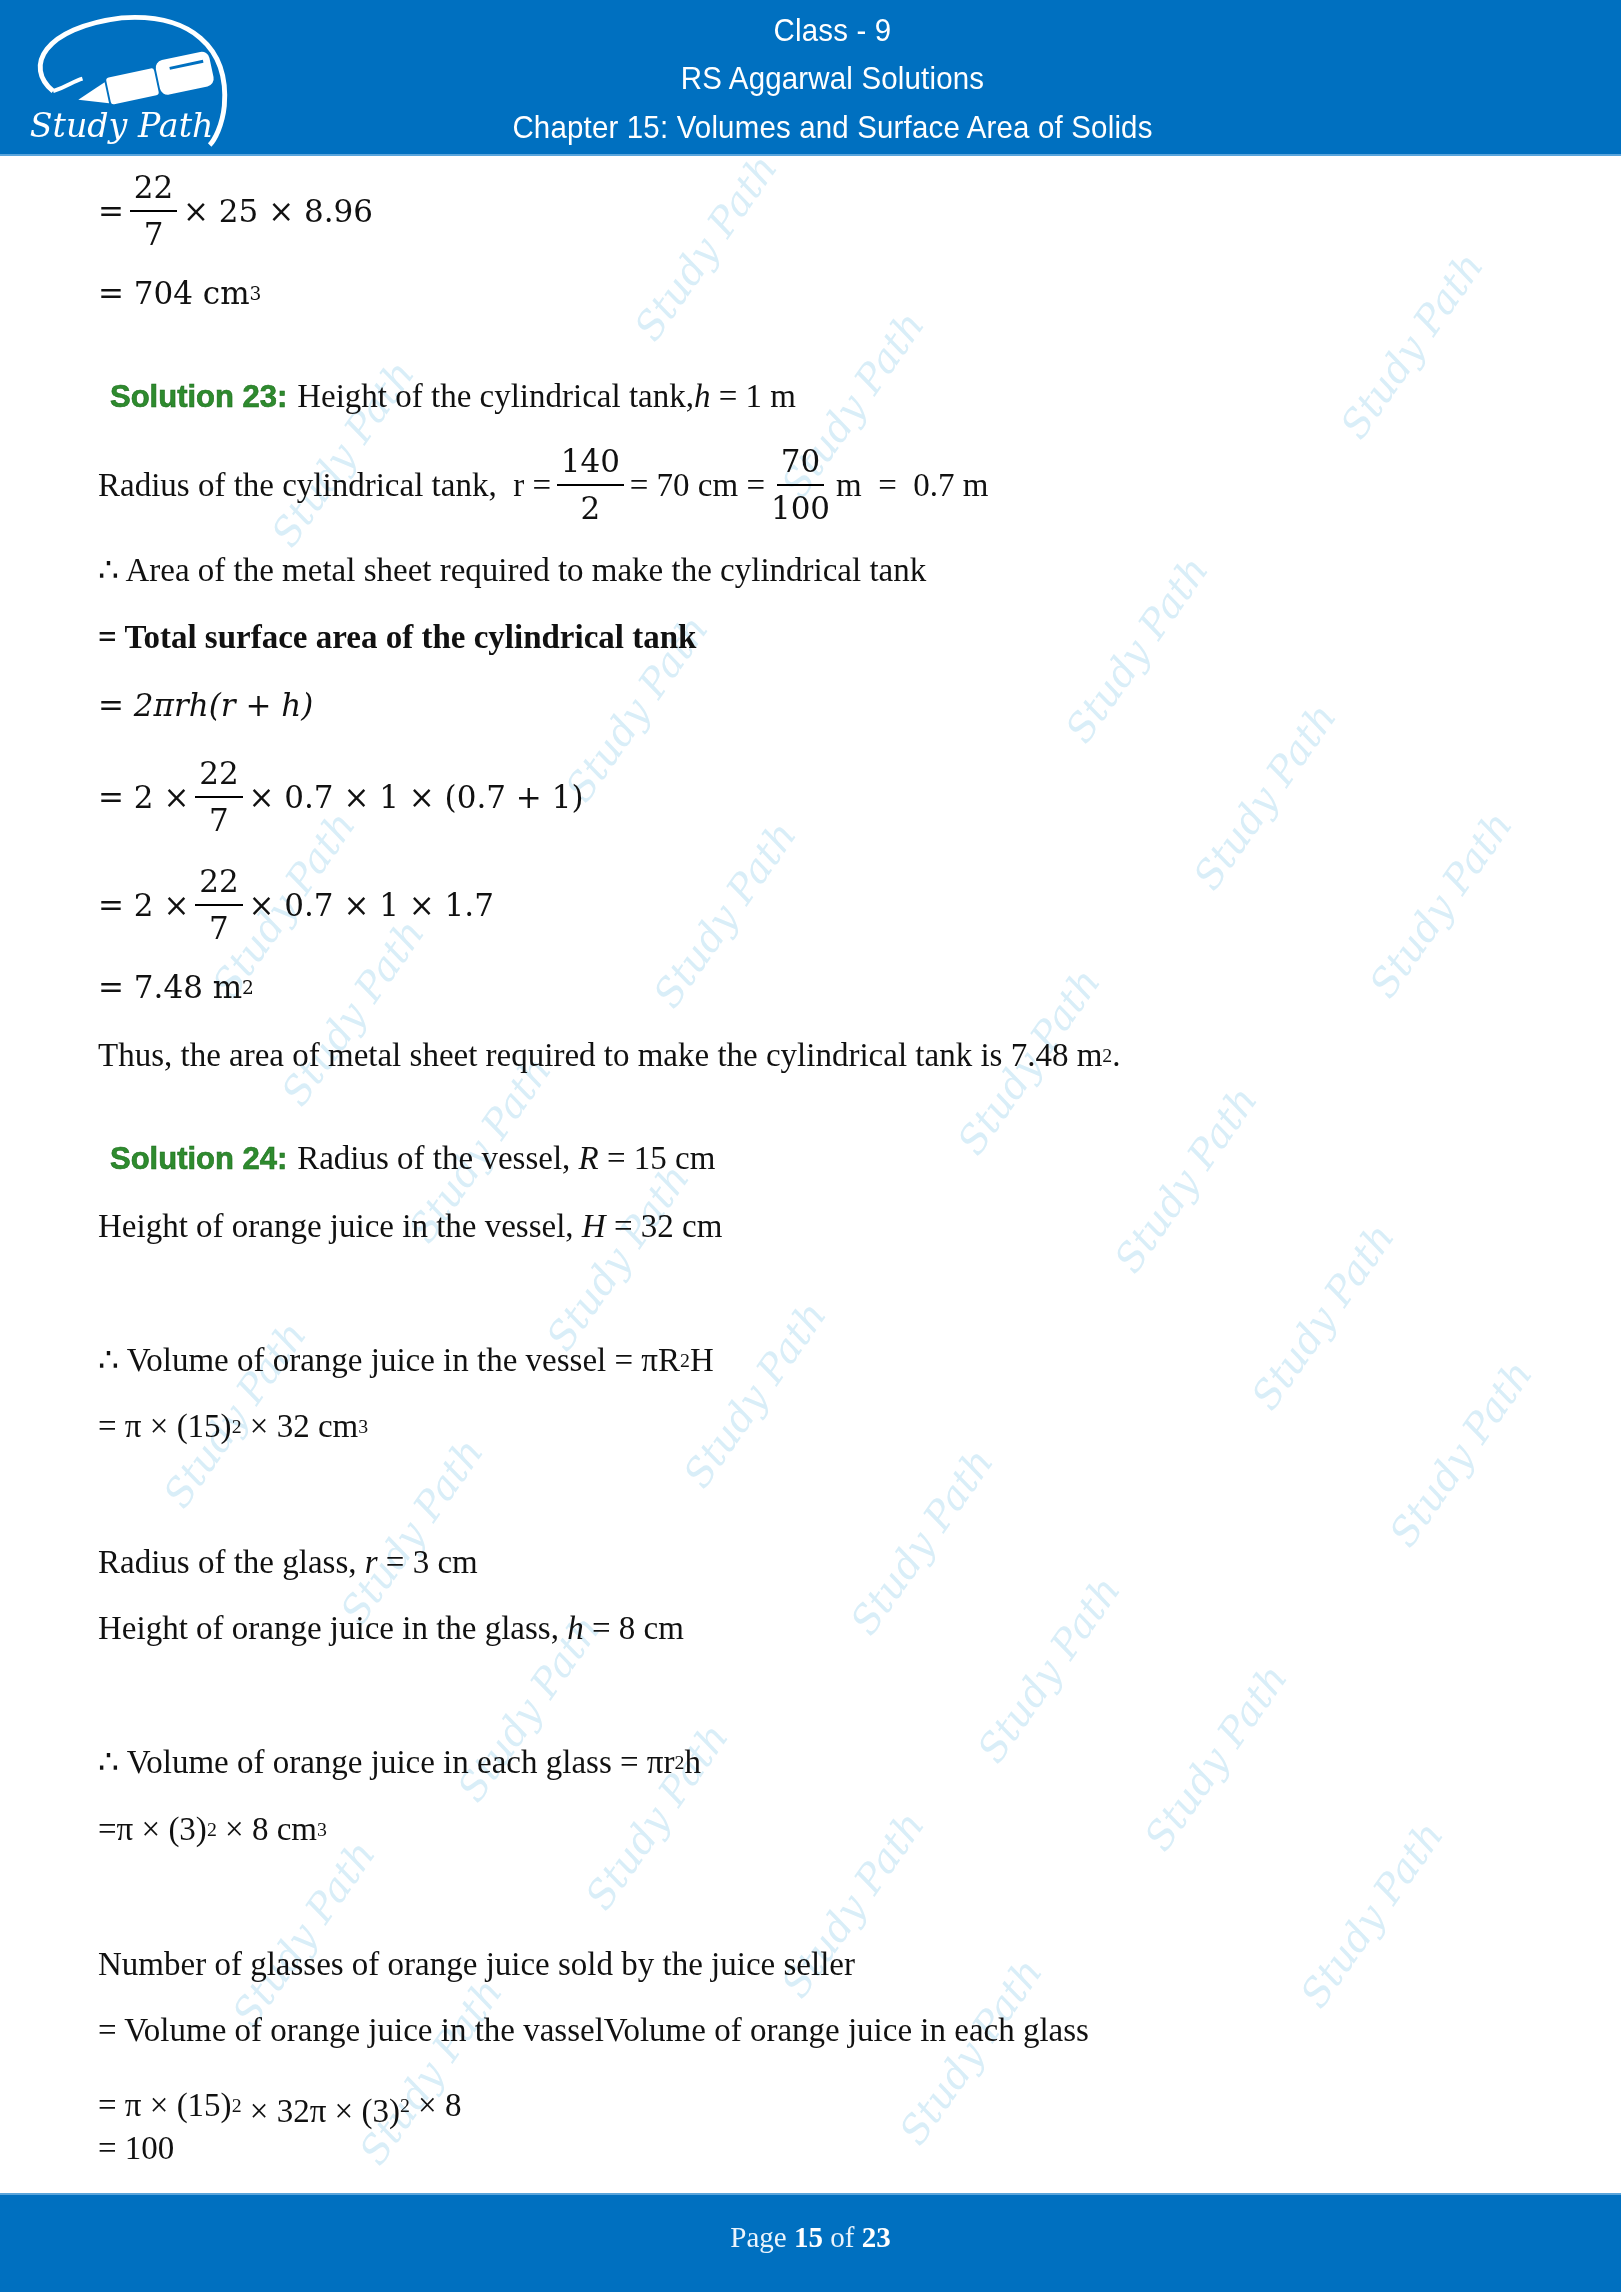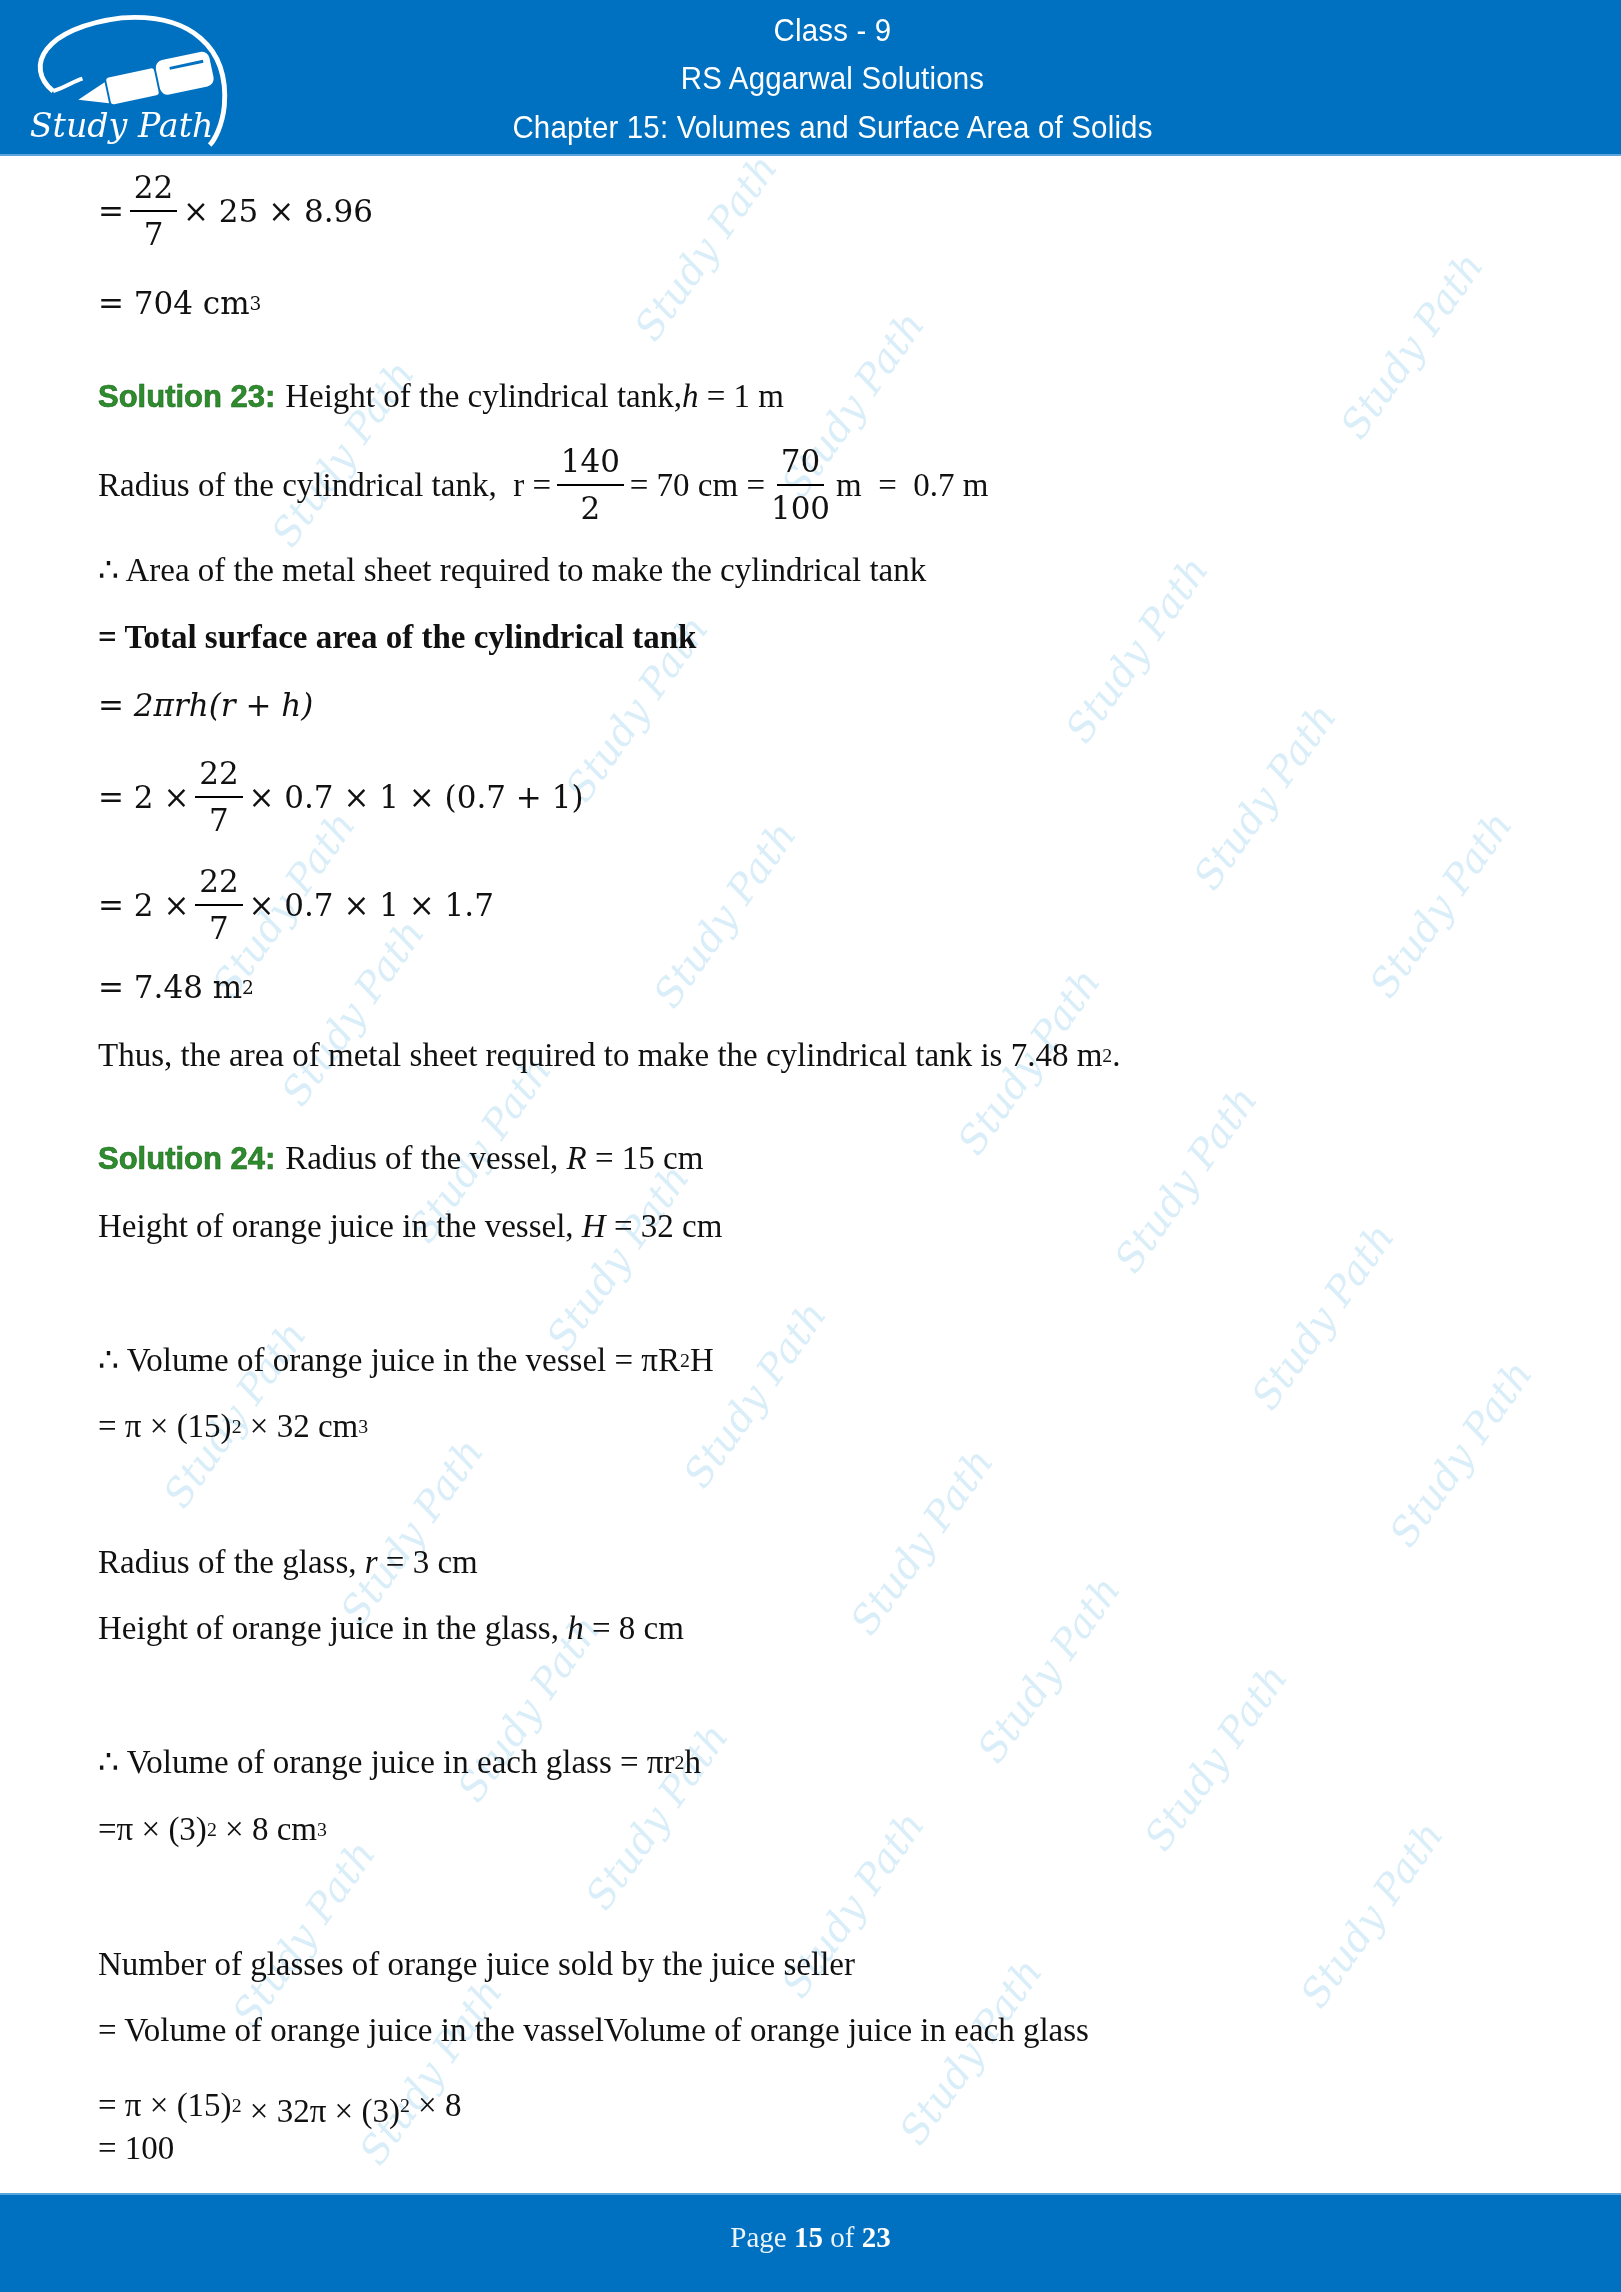--- a/index.html
+++ b/index.html
@@ -107,20 +107,21 @@
       font-size: 31px;
     }
     .ital { font-style: italic; }
     .sol-label {
       color: #2e8b2e;
       font-weight: bold;
       font-family: "Liberation Sans", sans-serif;
       font-size: 31px;
       -webkit-text-stroke: 0.6px #1d6b1d;
       margin-right: 9.8px;
+      margin-left: 12px;
     }
     .frac {
       display: inline-flex;
       flex-direction: column;
       align-items: center;
       vertical-align: middle;
       margin: 0 5.9px;
       font-family: "DejaVu Serif", serif;
       font-size: 31px;
       line-height: 37px;
@@ -194,21 +195,21 @@
 <div class="content">
 
   <div class="line math" style="top:169px;height:84px;">
     <span>=</span>
     <span class="frac">
       <span class="num-part">22</span>
       <span class="den-part">7</span>
     </span>
     <span>× 25 × 8.96</span>
   </div>
-  <div class="line math" style="top:284px;align-items:center;">
+  <div class="line math" style="top:274px;align-items:center;">
     <span>= 704 cm</span>
       <sup>3</sup>
   </div>
 
   <div class="line" style="top:377px;">
     <span class="sol-label">Solution 23:</span>
     <span>Height of the cylindrical tank, </span>
     <span class="ital">h</span>
     <span style="white-space:pre;"> = 1 m</span>
   </div>

